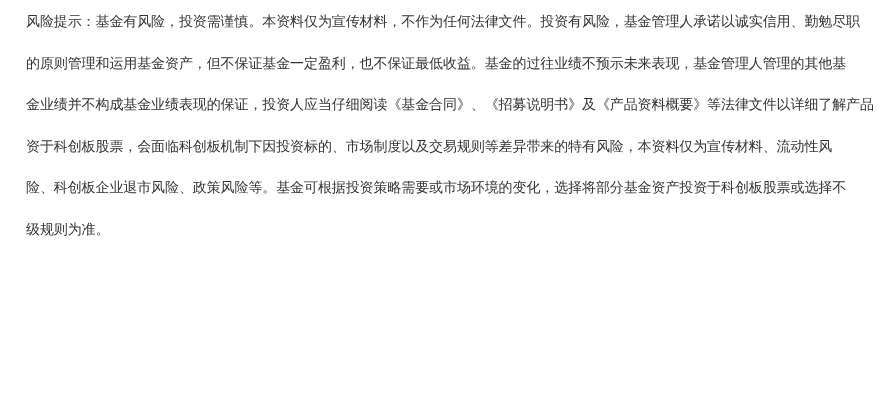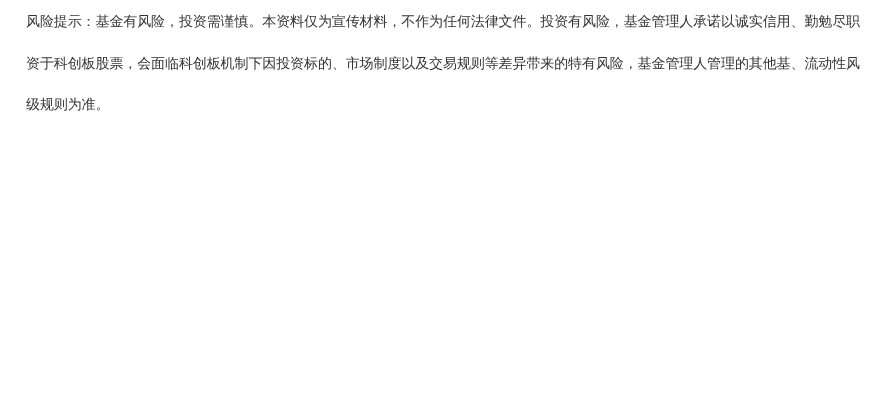--- a/index.html
+++ b/index.html
@@ -28,16 +28,19 @@
     height: 41.6px;
     text-align: left;
   }
 </style>
 </head>
 <body style="background: rgb(255, 255, 255);">
 
 <main>
   <section class="disclaimer" style="color: rgb(51, 51, 51);">
     <div class="line">风险提示：基金有风险，投资需谨慎。本资料仅为宣传材料，不作为任何法律文件。投资有风险，基金管理人承诺以诚实信用、勤勉尽职</div>
-    <div class="line">资于科创板股票，会面临科创板机制下因投资标的、市场制度以及交易规则等差异带来的特有风险，基金管理人管理的其他基、流动性风</div>
+    <div class="line">的原则管理和运用基金资产，但不保证基金一定盈利，也不保证最低收益。基金的过往业绩不预示未来表现，基金管理人管理的其他基</div>
+    <div class="line">金业绩并不构成基金业绩表现的保证，投资人应当仔细阅读《基金合同》、《招募说明书》及《产品资料概要》等法律文件以详细了解产品</div>
+    <div class="line">资于科创板股票，会面临科创板机制下因投资标的、市场制度以及交易规则等差异带来的特有风险，本资料仅为宣传材料、流动性风</div>
+    <div class="line">险、科创板企业退市风险、政策风险等。基金可根据投资策略需要或市场环境的变化，选择将部分基金资产投资于科创板股票或选择不</div>
     <div class="line">级规则为准。</div>
   </section>
 </main>
 
 </body></html>

